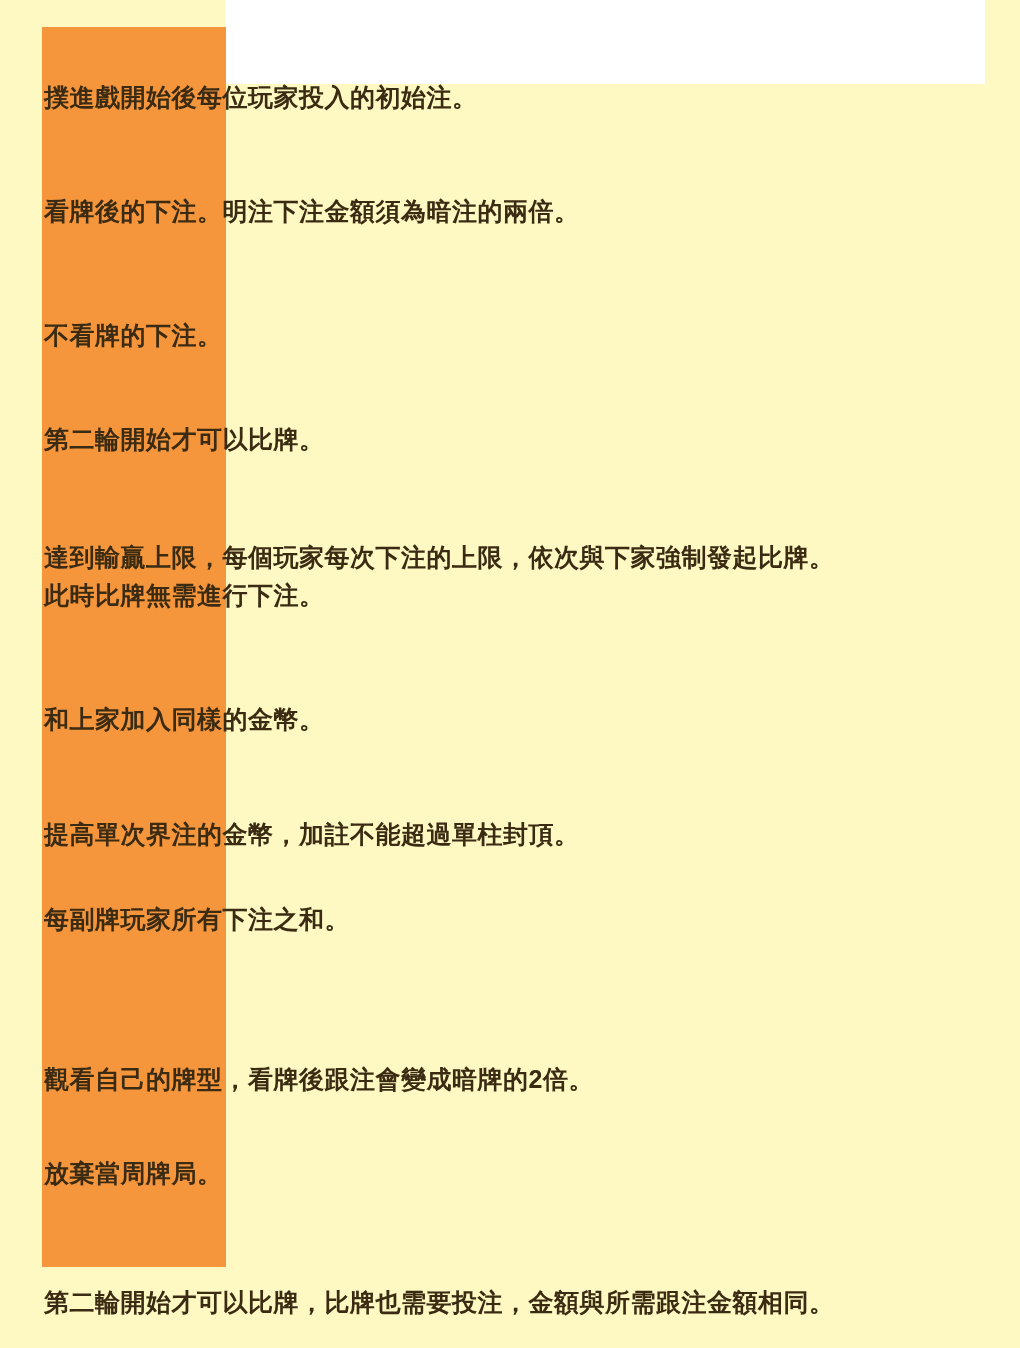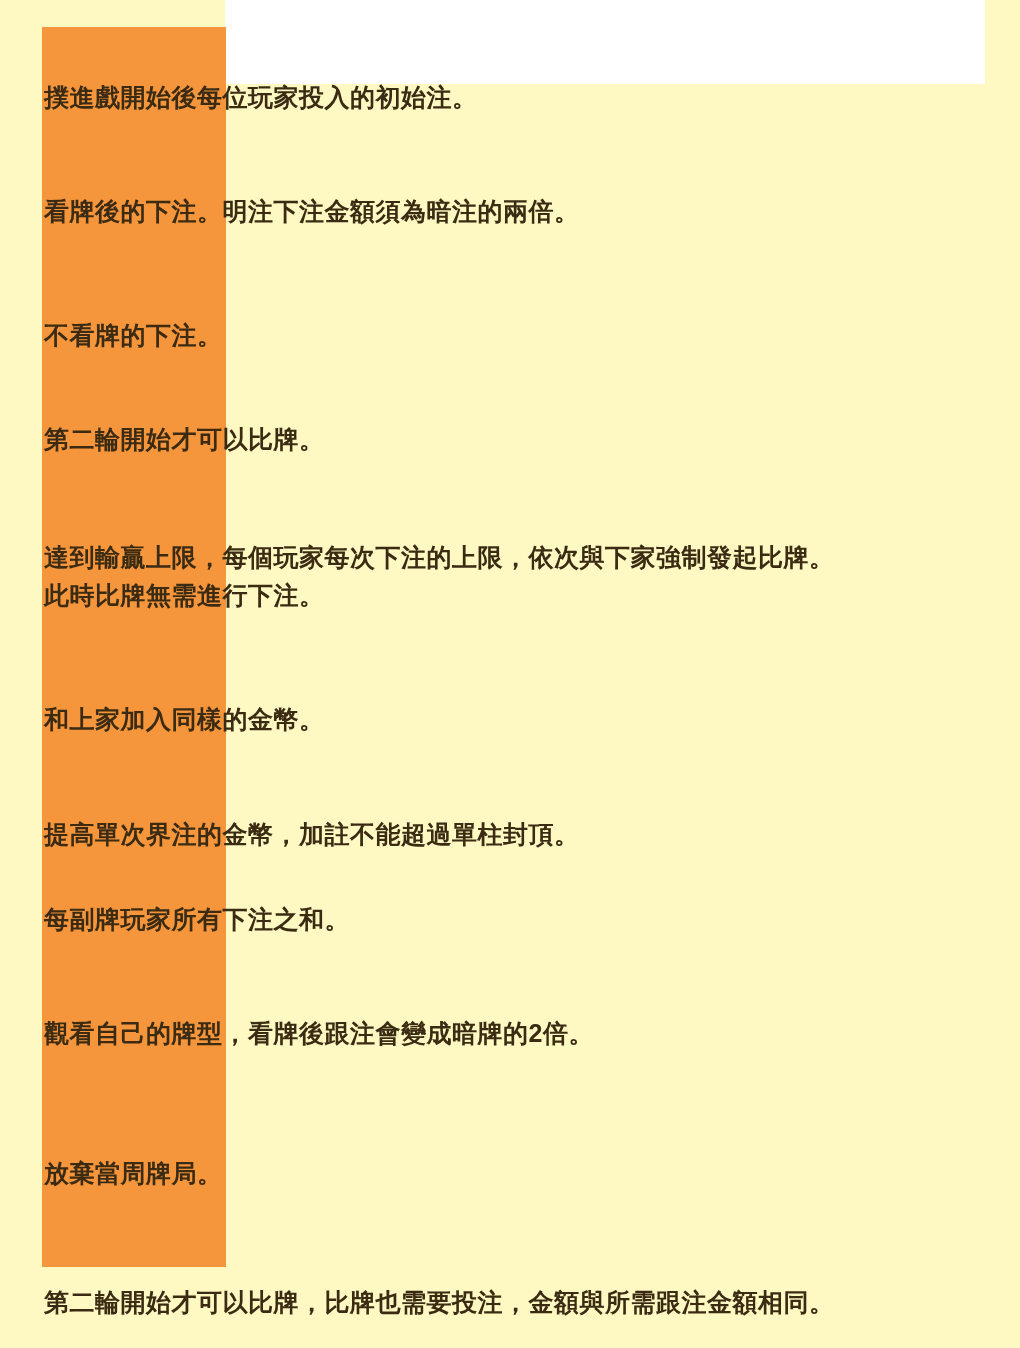--- a/index.html
+++ b/index.html
@@ -79,18 +79,18 @@
   <div class="rows">
     <div class="row" style="top:78px">撲進戲開始後每位玩家投入的初始注。</div>
     <div class="row" style="top:192px">看牌後的下注。明注下注金額須為暗注的兩倍。</div>
     <div class="row" style="top:316px">不看牌的下注。</div>
     <div class="row" style="top:420px">第二輪開始才可以比牌。</div>
     <div class="row" style="top:538px">達到輸贏上限，每個玩家每次下注的上限，依次與下家強制發起比牌。
 此時比牌無需進行下注。</div>
     <div class="row" style="top:700px">和上家加入同樣的金幣。</div>
     <div class="row" style="top:815px">提高單次界注的金幣，加註不能超過單柱封頂。</div>
     <div class="row" style="top:900px">每副牌玩家所有下注之和。</div>
-    <div class="row" style="top:1014px">觀看自己的牌型，看牌後跟注會變成暗牌的2倍。</div>
+    <div class="row" style="top:1060px">觀看自己的牌型，看牌後跟注會變成暗牌的2倍。</div>
     <div class="row" style="top:1154px">放棄當周牌局。</div>
     <div class="row" style="top:1283px">第二輪開始才可以比牌，比牌也需要投注，金額與所需跟注金額相同。</div>
   </div>
 
 </div>
 
 </body></html>

